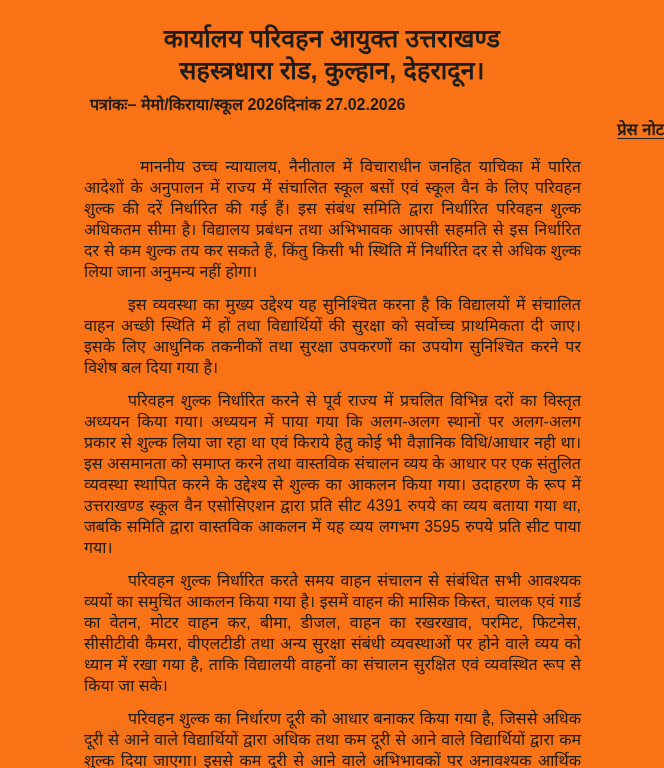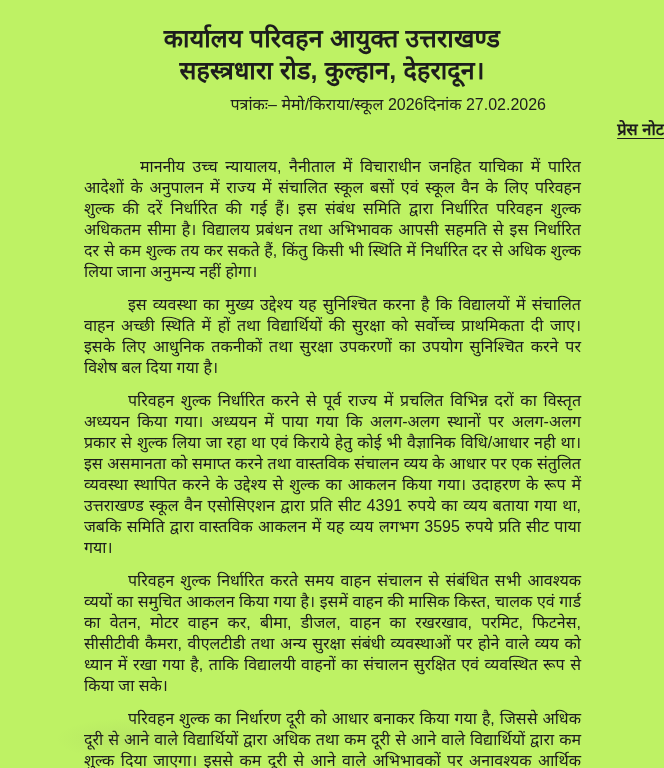--- a/index.html
+++ b/index.html
@@ -4,34 +4,34 @@
 <style>
   html, body { margin: 0; padding: 0; }
   body {
     width: 664px; height: 768px;
     background: #ffffff;
     overflow: hidden;
   }
   .page {
     position: relative;
     width: 664px; height: 768px;
-    background: #bef264;
+    background: #f97316;
     color: #1d1d1d;
     font-family: "Liberation Sans", "DejaVu Sans", sans-serif;
     box-sizing: border-box;
   }
   .header { text-align: center; padding-top: 22px; }
   .title-line1, .title-line2 {
     font-size: 25px; font-weight: bold; line-height: 32px;
     letter-spacing: 0.2px;
   }
   .meta-row {
-    display: flex; justify-content: flex-end; align-items: baseline;
+    display: flex; justify-content: flex-start; align-items: baseline;
     padding: 7px 118px 0 90px;
-    font-size: 16px; font-weight: normal;
+    font-size: 16px; font-weight: bold;
   }
   .press-heading-wrap { text-align: right; margin-top: 2px; }
   .press-heading {
     display: inline-block;
     font-size: 16.5px; font-weight: bold;
     text-decoration: underline;
     text-underline-offset: 3px;
   }
   .body-text {
     padding: 4px 71px 0 72px;

